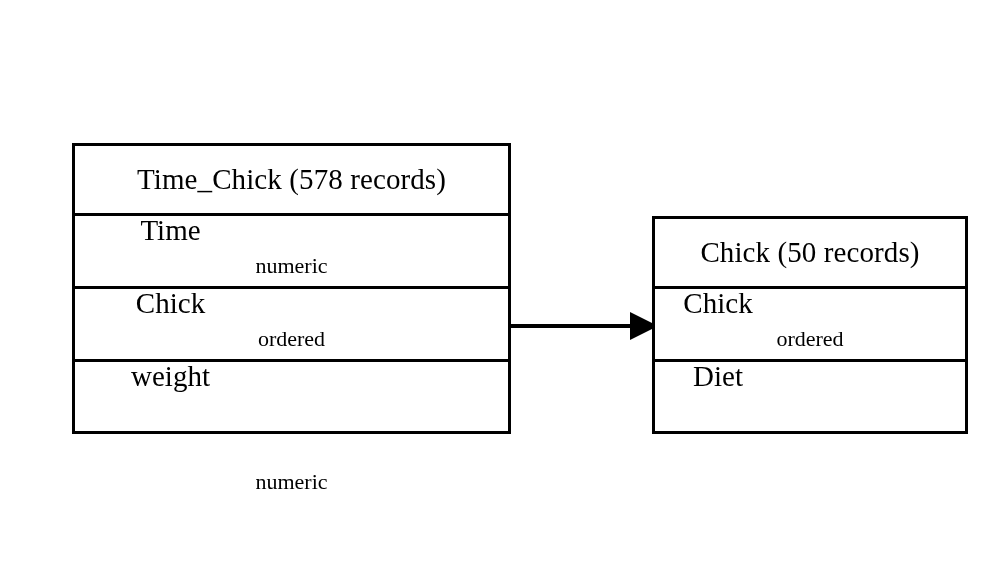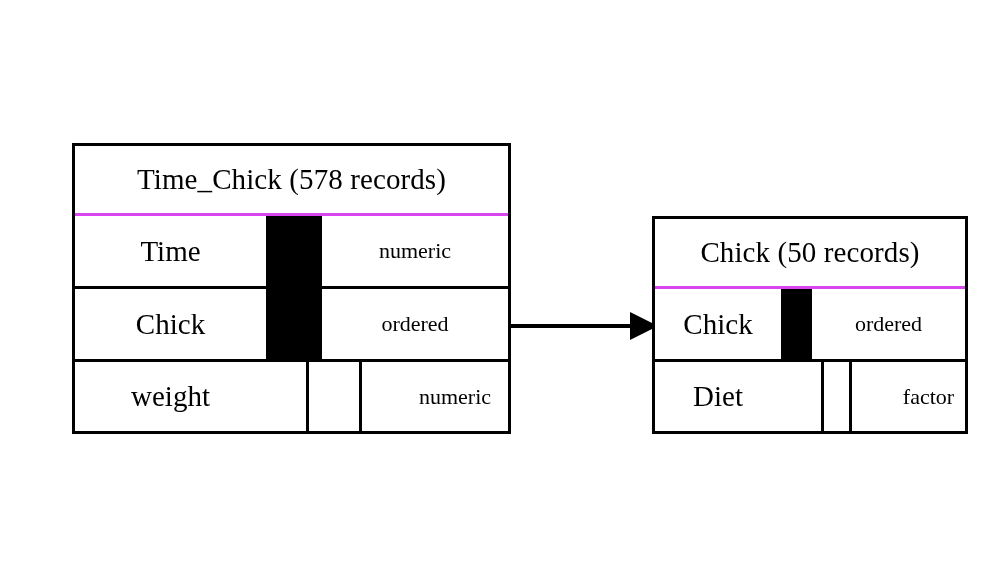--- a/index.html
+++ b/index.html
@@ -31,38 +31,38 @@
     border: 3px solid #000000;
     background: #ffffff;
   }
 
   .entity-title {
     box-sizing: border-box;
     width: 100%;
     display: flex;
     align-items: center;
     justify-content: center;
-    border-bottom: 3px solid #d946ef;
+    border-bottom: 3px solid #000000;
     font-size: 29px;
     line-height: 1;
     letter-spacing: 0.1px;
     white-space: nowrap;
     background: #ffffff;
   }
 
   .attr-rows {
     display: flex;
     flex-direction: column;
     width: 100%;
   }
 
   .attr-row {
     box-sizing: border-box;
     display: flex;
-    flex-direction: row;
+    flex-direction: column;
     border-bottom: 3px solid #000000;
     background: #ffffff;
   }
   .attr-row:last-child {
     border-bottom: none;
     gap: 40px;
   }
 
   .attr-name {
     box-sizing: border-box;
@@ -180,19 +180,18 @@
 
       <div class="attr-row">
         <div class="attr-name">Chick</div>
         <div class="attr-key filled"></div>
         <div class="attr-type">ordered</div>
       </div>
 
       <div class="attr-row">
         <div class="attr-name">Diet</div>
         <div class="attr-key"></div>
-        <div class="attr-type">factor</div>
       </div>
 
     </div>
   </div>
 
 </div>
 
 </body></html>

